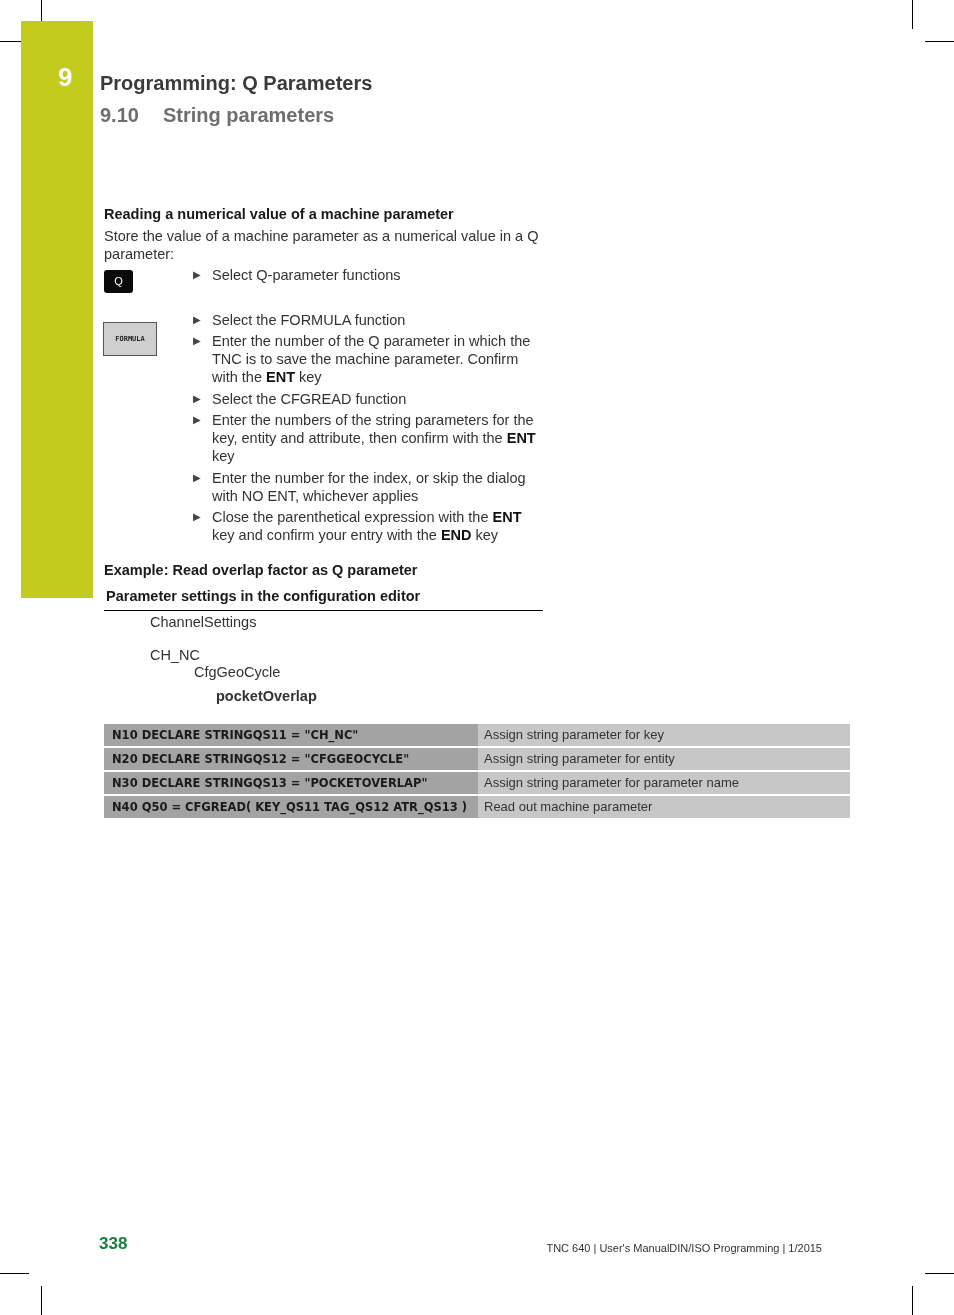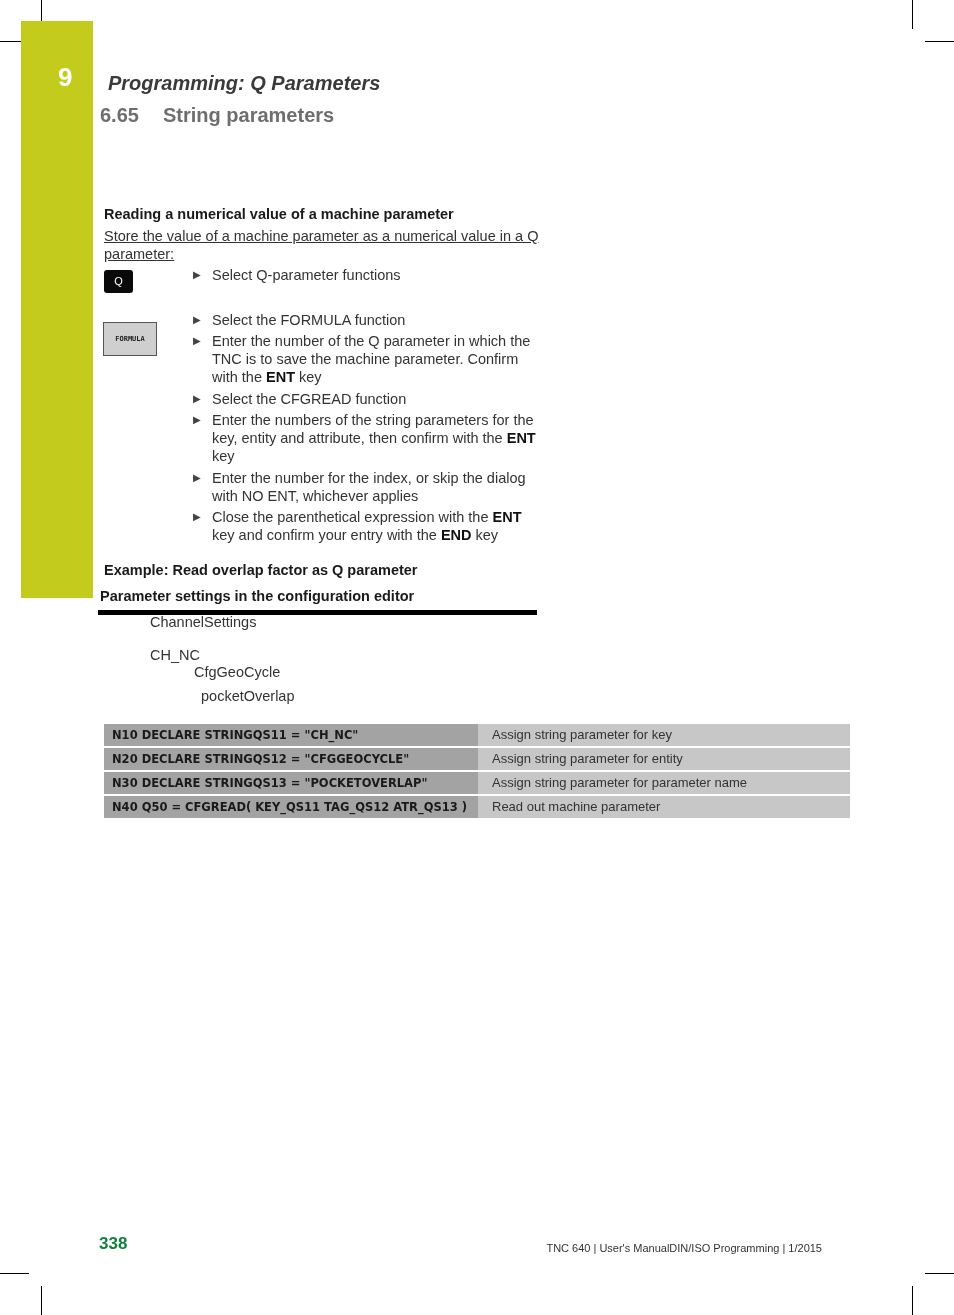--- a/index.html
+++ b/index.html
@@ -3,50 +3,50 @@
 <meta charset="utf-8">
 <style>
   html, body { margin: 0; padding: 0; }
   body {
     width: 954px; height: 1315px; position: relative; background: #ffffff;
     font-family: "Liberation Sans", sans-serif; color: #222; overflow: hidden;
   }
   .crop { position: absolute; background: #000; }
   .side-bar { position: absolute; left: 21px; top: 21px; width: 72px; height: 577px; background: #c3cc1c; }
   .chapter-num { position: absolute; left: 58px; top: 62px; font-size: 26px; font-weight: bold; color: #fff; }
-  .h-title { position: absolute; left: 108px; top: 72px; font-size: 20px; font-weight: bold; color: #3a3a3a; font-style: italic; }
+  .h-title { position: absolute; left: 100px; top: 72px; font-size: 20px; font-weight: bold; color: #3a3a3a; }
   .h-sub { position: absolute; left: 100px; top: 104px; font-size: 20px; font-weight: bold; color: #6e6e6e; }
   .h-sub .num { display: inline-block; width: 63px; }
   .sec-title { position: absolute; left: 104px; top: 206px; font-size: 14.5px; font-weight: bold; color: #1a1a1a; }
-  .intro { position: absolute; left: 104px; top: 227px; width: 440px; font-size: 14.5px; line-height: 18px; color: #333; text-decoration: underline; }
+  .intro { position: absolute; left: 104px; top: 227px; width: 440px; font-size: 14.5px; line-height: 18px; color: #333; }
   .key-q {
     position: absolute; left: 104px; top: 270px; width: 29px; height: 23px; background: #0a0a0a; color: #fff;
     border-radius: 3px; font-size: 11px; text-align: center; line-height: 23px;
   }
   .key-formula {
     position: absolute; left: 103px; top: 314px; width: 52px; height: 32px; background: #cfcfcf;
     border: 1px solid #555; font-family: "DejaVu Sans Mono", monospace; font-size: 7px; font-weight: bold;
     text-align: center; line-height: 32px; color: #222; margin-top: 8px;
   }
   .step { position: absolute; left: 193px; width: 345px; font-size: 14.5px; line-height: 18px; color: #333; }
   .step .arrow { position: absolute; left: 0; top: 0; font-size: 10px; color: #444; }
   .step .txt { display: block; margin-left: 19px; }
   .step b { color: #111; }
   .ex-title { position: absolute; left: 104px; top: 562px; font-size: 14.5px; font-weight: bold; color: #1a1a1a; }
-  .cfg-header { position: absolute; left: 98px; top: 588px; width: 439px; height: 22px; border-bottom: 5px solid #000000; }
+  .cfg-header { position: absolute; left: 104px; top: 588px; width: 439px; height: 22px; border-bottom: 1px solid #000000; }
   .cfg-header span { position: absolute; left: 2px; top: 0; font-size: 14.5px; font-weight: bold; color: #1a1a1a; }
   .cfg-item { position: absolute; font-size: 14.5px; color: #333; }
   .code-row { position: absolute; left: 104px; width: 746px; height: 22px; }
   .code-row .c1 {
     position: absolute; left: 0; top: 0; width: 366px; height: 22px; background: #a3a3a3; padding-left: 8px;
     font-family: "DejaVu Sans", sans-serif; font-size: 11.5px; font-weight: bold; line-height: 22px; color: #1a1a1a;
     white-space: nowrap; overflow: hidden;
   }
   .code-row .c2 {
-    position: absolute; left: 374px; top: 0; width: 372px; height: 22px; background: #c7c7c7; padding-left: 14px;
+    position: absolute; left: 374px; top: 0; width: 372px; height: 22px; background: #c7c7c7; padding-left: 6px;
     box-sizing: border-box; font-size: 13px; line-height: 22px; color: #333; white-space: nowrap;
   }
   .page-num { position: absolute; left: 99px; top: 1234px; font-size: 17px; font-weight: bold; color: #15803d; }
   .footer-text { position: absolute; right: 132px; top: 1242px; font-size: 11px; color: #333; }
 </style>
 </head>
 <body>
 
 <div class="crop" style="left:41px;top:0;width:1px;height:29px;"></div>
 <div class="crop" style="left:0;top:41px;width:22px;height:1px;"></div>
@@ -55,21 +55,21 @@
 <div class="crop" style="left:0;top:1273px;width:29px;height:1px;"></div>
 <div class="crop" style="left:41px;top:1286px;width:1px;height:29px;"></div>
 <div class="crop" style="left:925px;top:1273px;width:29px;height:1px;"></div>
 <div class="crop" style="left:912px;top:1286px;width:1px;height:29px;"></div>
 
 <div class="side-bar"></div>
 <div class="chapter-num">9</div>
 
 <div class="h-title">Programming: Q Parameters</div>
 <div class="h-sub">
-  <span class="num">6.65</span><span>String parameters</span>
+  <span class="num">9.10</span><span>String parameters</span>
 </div>
 
 <div class="sec-title">Reading a numerical value of a machine parameter</div>
 <div class="intro">Store the value of a machine parameter as a numerical value in a Q parameter:</div>
 
 <div class="key-q">Q</div>
 <div class="key-formula">FORMULA</div>
 
 <div class="step" style="top:266px;">
   <span class="arrow">▶</span>
@@ -100,21 +100,21 @@
   <span class="txt"><span>Close the parenthetical expression with the </span><b>ENT</b><span> key and confirm your entry with the </span><b>END</b><span> key</span></span>
 </div>
 
 <div class="ex-title">Example: Read overlap factor as Q parameter</div>
 <div class="cfg-header">
   <span>Parameter settings in the configuration editor</span>
 </div>
 <div class="cfg-item" style="left:150px;top:614px;">ChannelSettings</div>
 <div class="cfg-item" style="left:150px;top:639px;margin-top:8px;">CH_NC</div>
 <div class="cfg-item" style="left:194px;top:664px;">CfgGeoCycle</div>
-<div class="cfg-item" style="left:201px;top:688px;">pocketOverlap</div>
+<div class="cfg-item" style="left:216px;top:688px;font-weight:bold;">pocketOverlap</div>
 
 <div class="code-row" style="top:724px;">
   <div class="c1">N10 DECLARE STRINGQS11 = "CH_NC"</div>
   <div class="c2">Assign string parameter for key</div>
 </div>
 <div class="code-row" style="top:748px;">
   <div class="c1">N20 DECLARE STRINGQS12 = "CFGGEOCYCLE"</div>
   <div class="c2">Assign string parameter for entity</div>
 </div>
 <div class="code-row" style="top:772px;">

